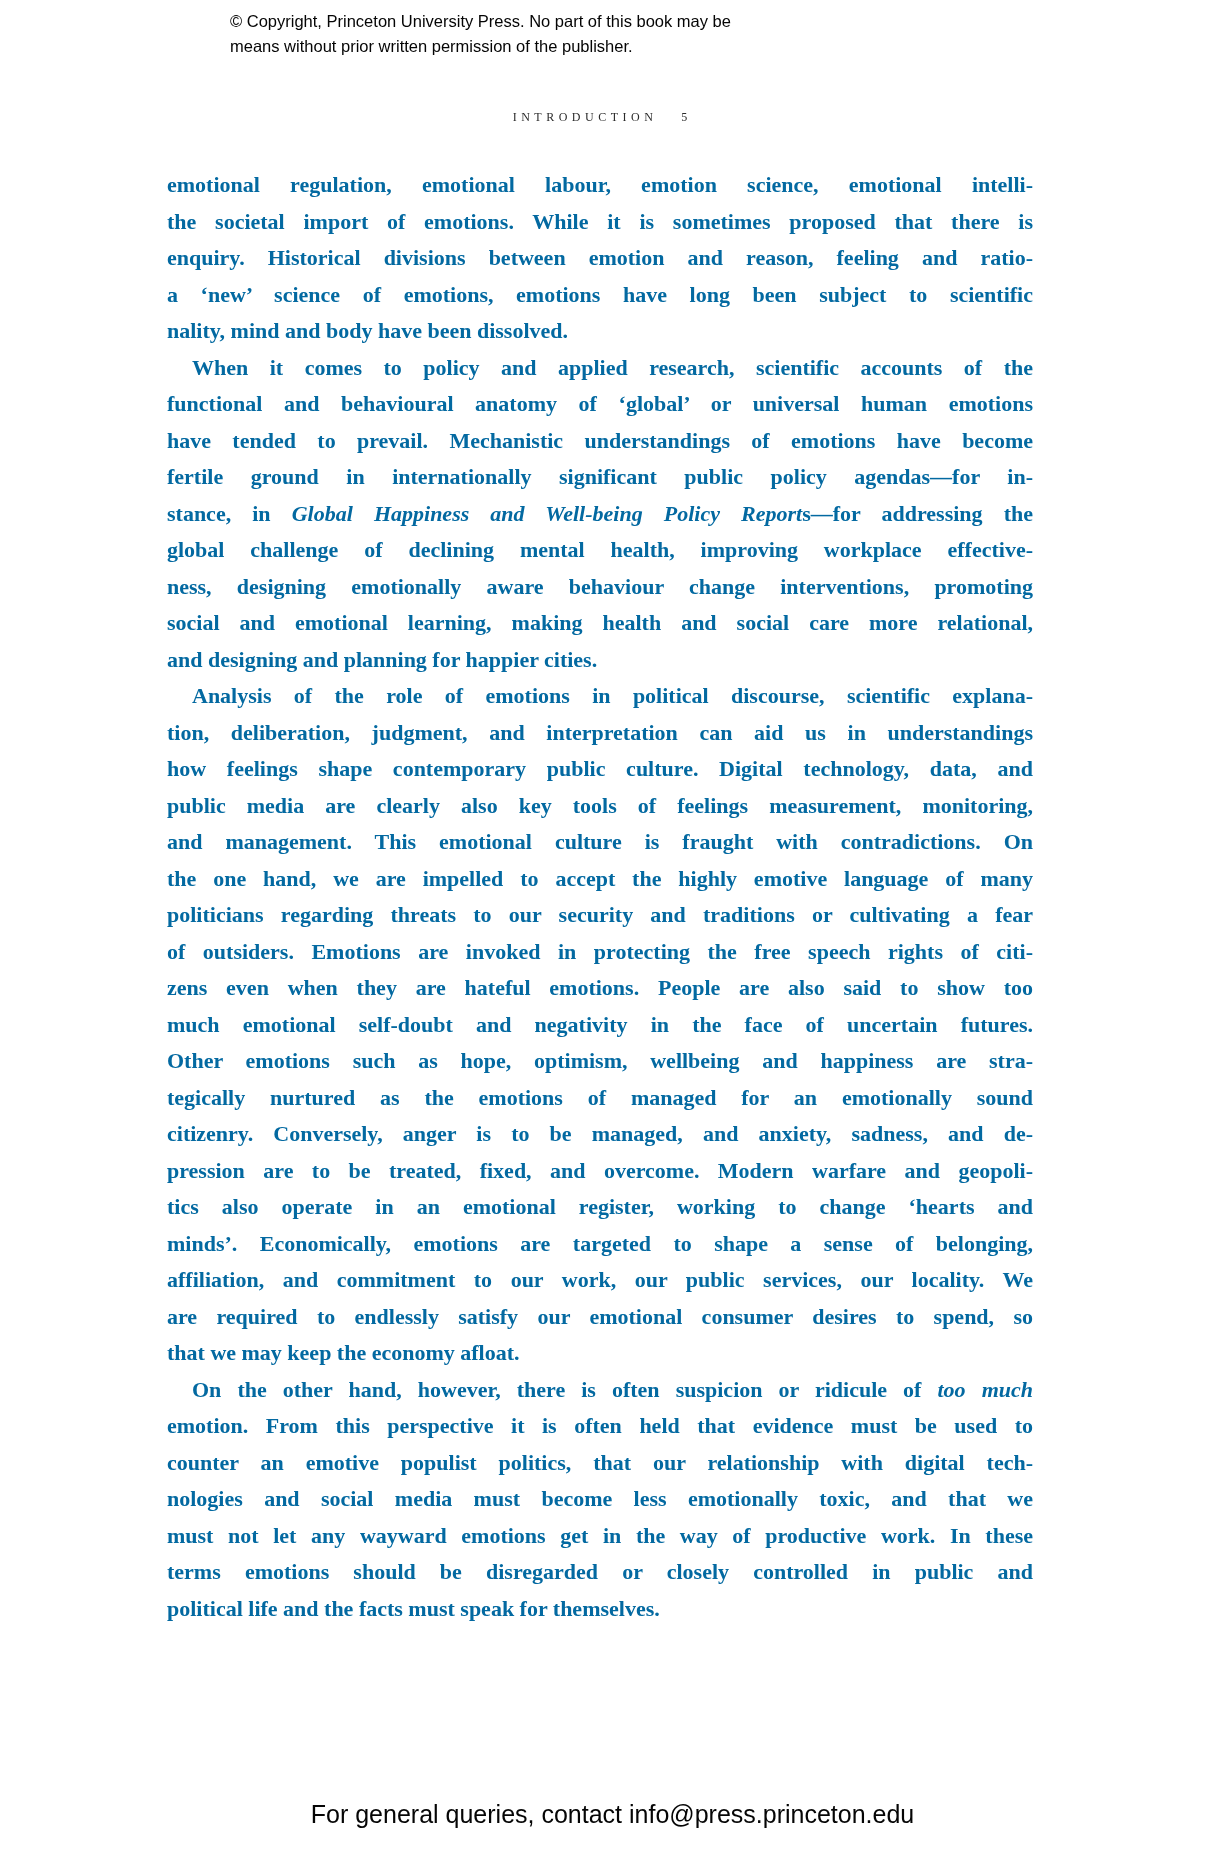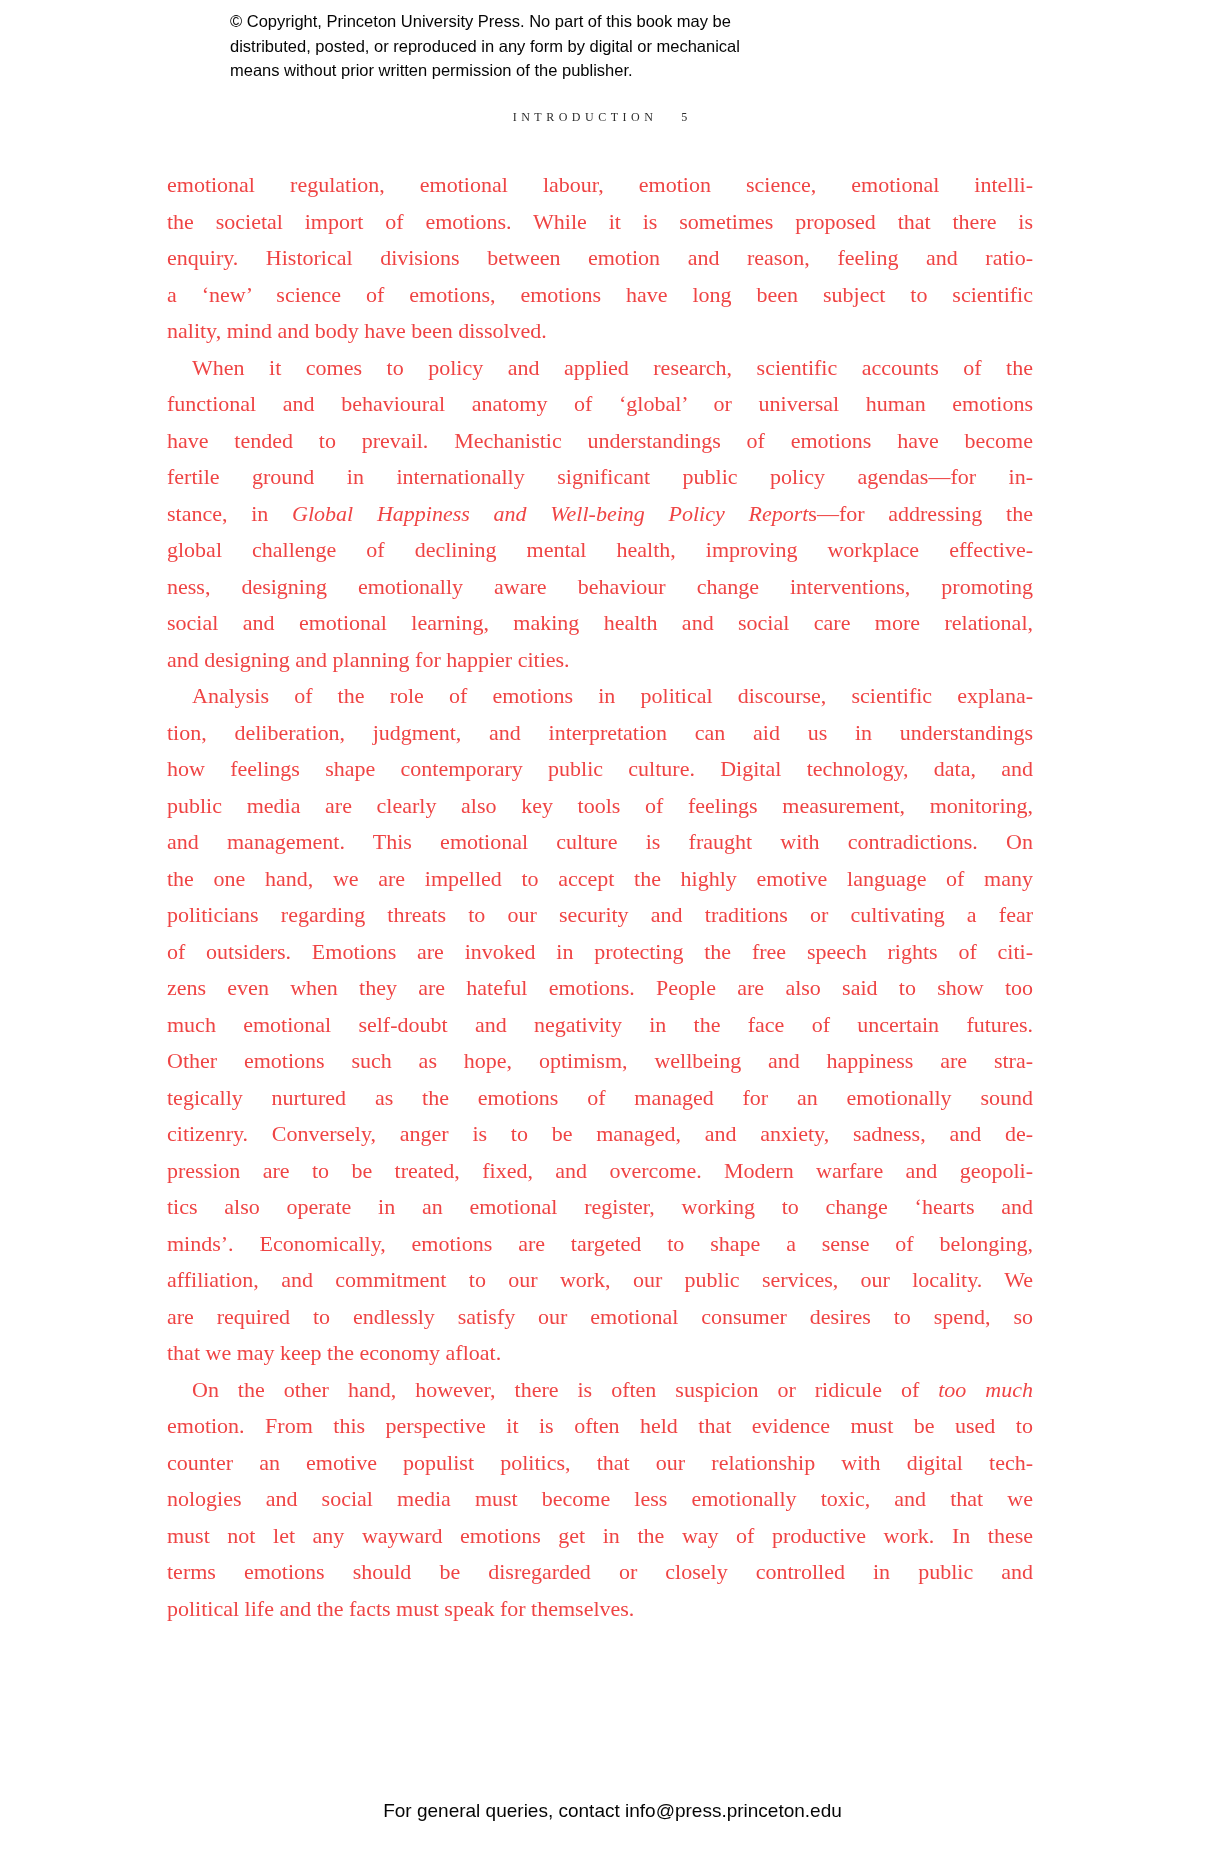--- a/index.html
+++ b/index.html
@@ -41,52 +41,52 @@
     margin-left: 24px;
     letter-spacing: 0;
   }
   .body-text {
     position: absolute;
     left: 167px;
     top: 167px;
     width: 866px;
     font-size: 22px;
     line-height: 36.5px;
-    color: #ef4444;
+    color: #0369a1;
+    font-weight: bold;
   }
   .para { margin: 0; }
   .line {
     text-align: justify;
     text-align-last: justify;
   }
   .line.last {
     text-align-last: left;
   }
   .para.indent .line.first {
     text-indent: 25px;
   }
   .footer {
     position: absolute;
     left: 0;
     top: 1800px;
     width: 1225px;
     text-align: center;
     font-family: "Liberation Sans", "DejaVu Sans", sans-serif;
-    font-size: 19px;
+    font-size: 25px;
     color: #050505;
   }
 </style>
 </head>
 <body>
 
 <div class="page">
 
   <div class="copyright">
     <div>© Copyright, Princeton University Press. No part of this book may be</div>
-    <div>distributed, posted, or reproduced in any form by digital or mechanical</div>
     <div>means without prior written permission of the publisher.</div>
   </div>
 
   <div class="running-head">
     <span class="rh-title">INTRODUCTION</span><span class="rh-num">5</span>
   </div>
 
   <div class="body-text">
       <div class="para">
         <div class="line first"><span>emotional regulation, emotional labour, emotion science, emotional intelli-</span></div>

